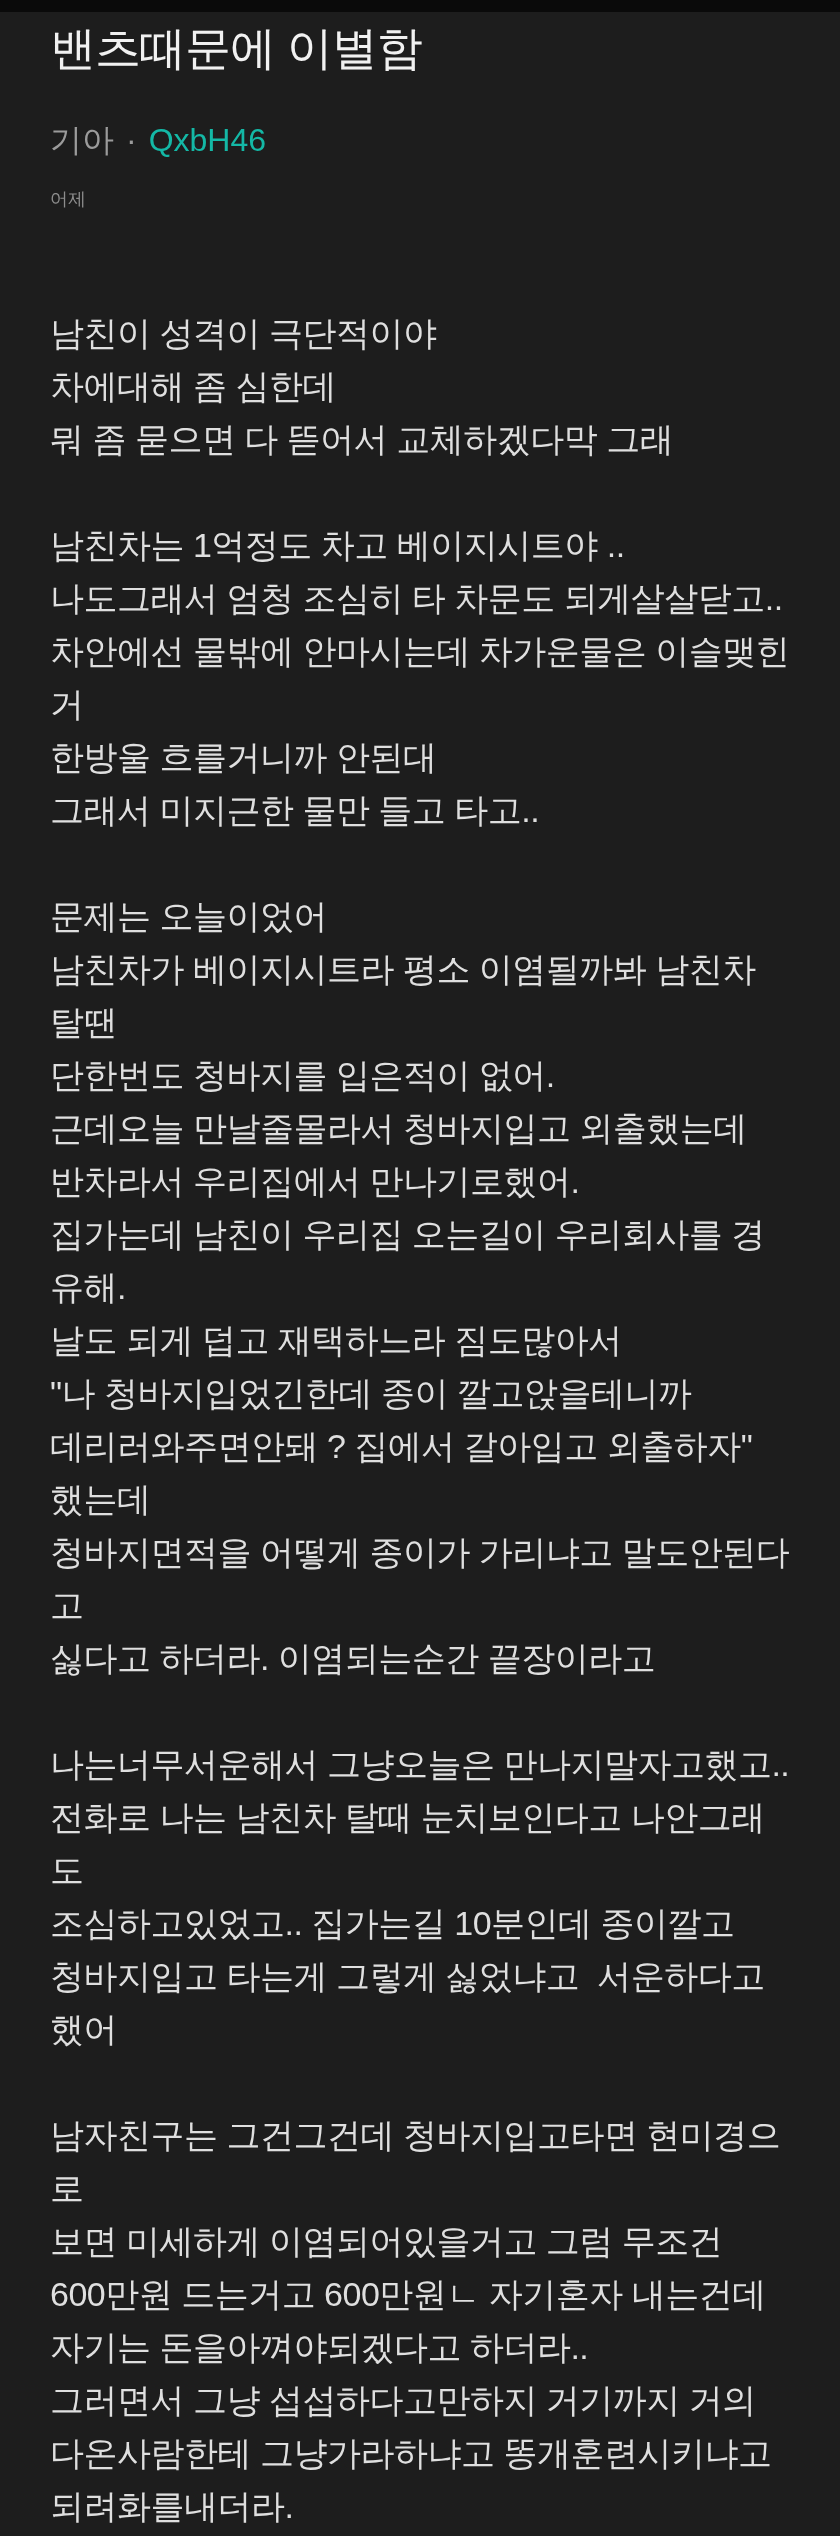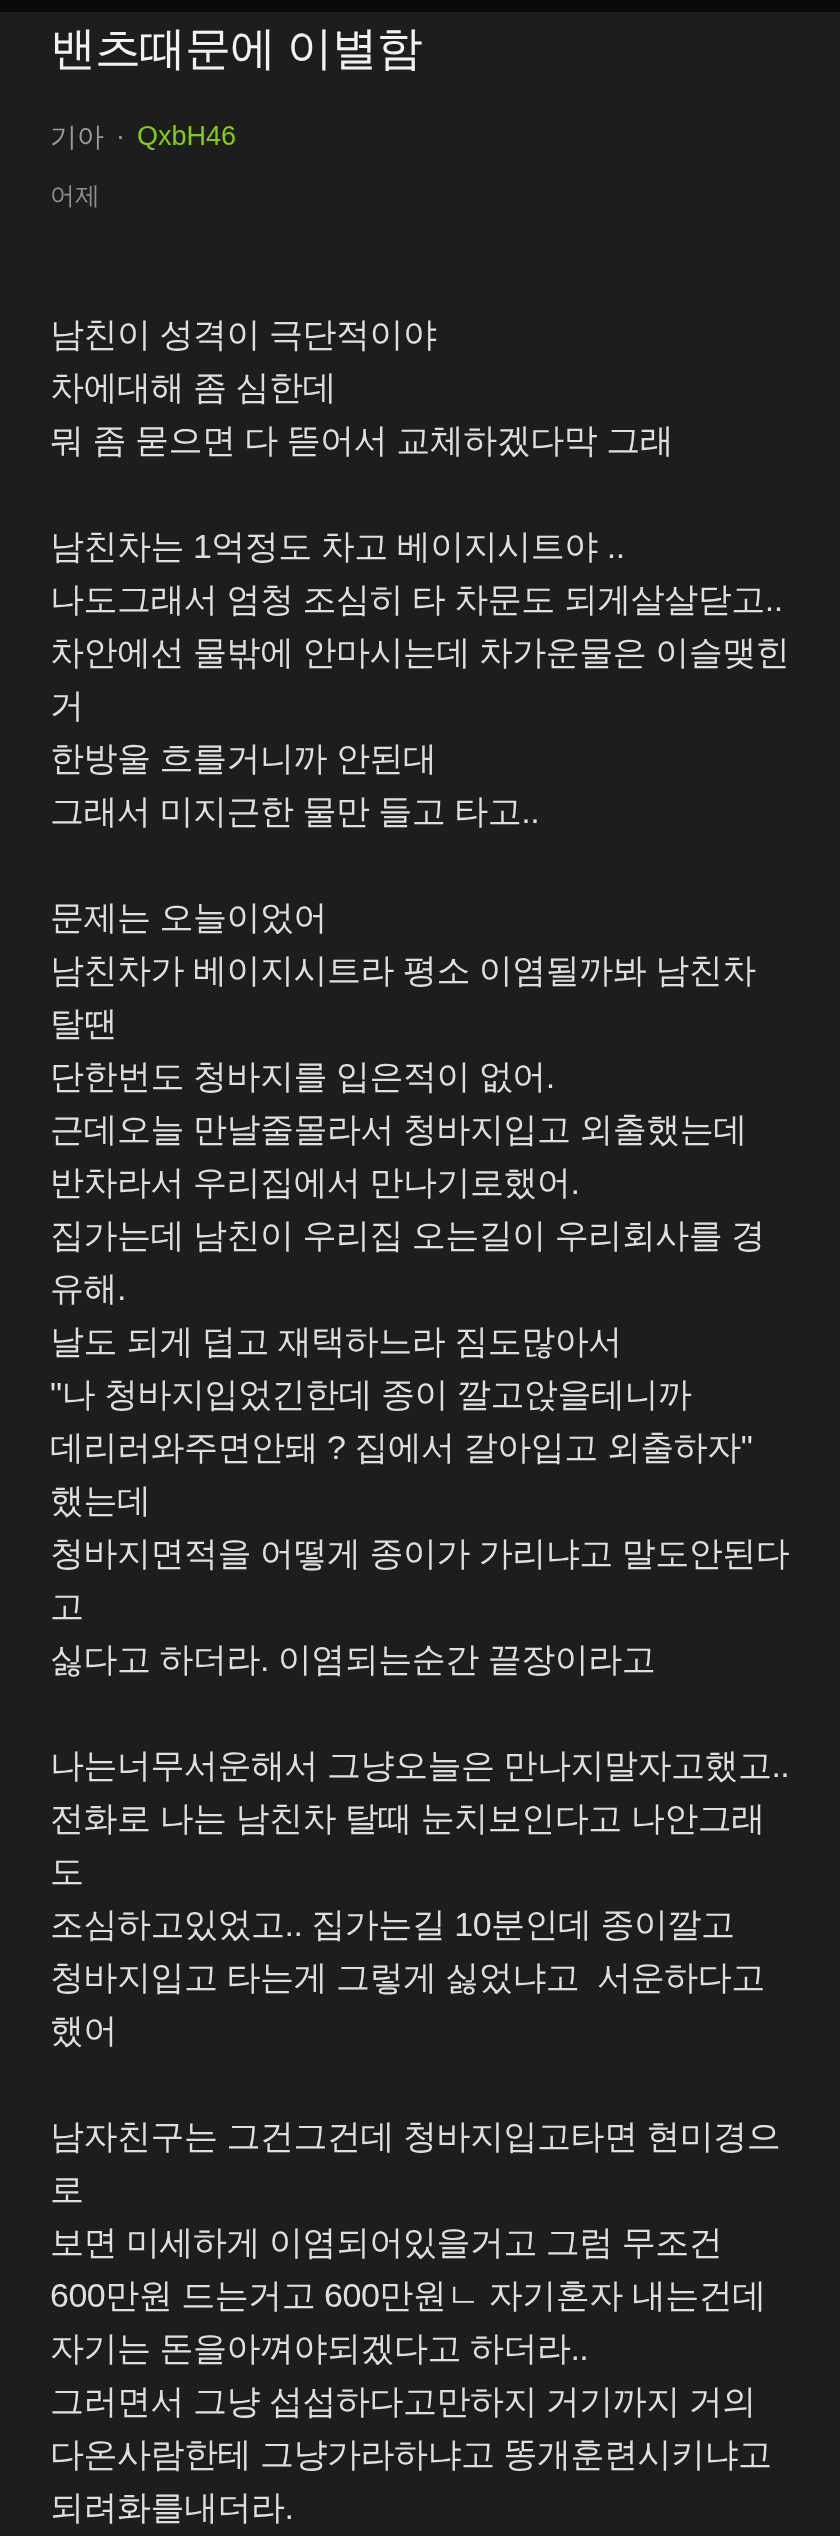--- a/index.html
+++ b/index.html
@@ -22,32 +22,32 @@
   .post-title {
     margin: 10px 0 0 0;
     font-size: 46px;
     font-weight: normal;
     line-height: 1.15;
     color: #f1f1f1;
     letter-spacing: -1px;
   }
   .meta-line {
     margin-top: 44px;
-    font-size: 27px;
+    font-size: 32px;
     color: #9b9b9b;
     display: flex;
     align-items: center;
     gap: 12px;
   }
   .meta-line .user-id {
-    color: #84cc16;
+    color: #14b8a6;
   }
   .post-date {
     margin-top: 24px;
-    font-size: 25px;
+    font-size: 18px;
     color: #8d8d8d;
   }
   .post-body {
     margin-top: 96px;
     font-size: 34px;
     line-height: 53px;
     color: #dfdfdf;
     white-space: pre-wrap;
     letter-spacing: -0.5px;
   }

